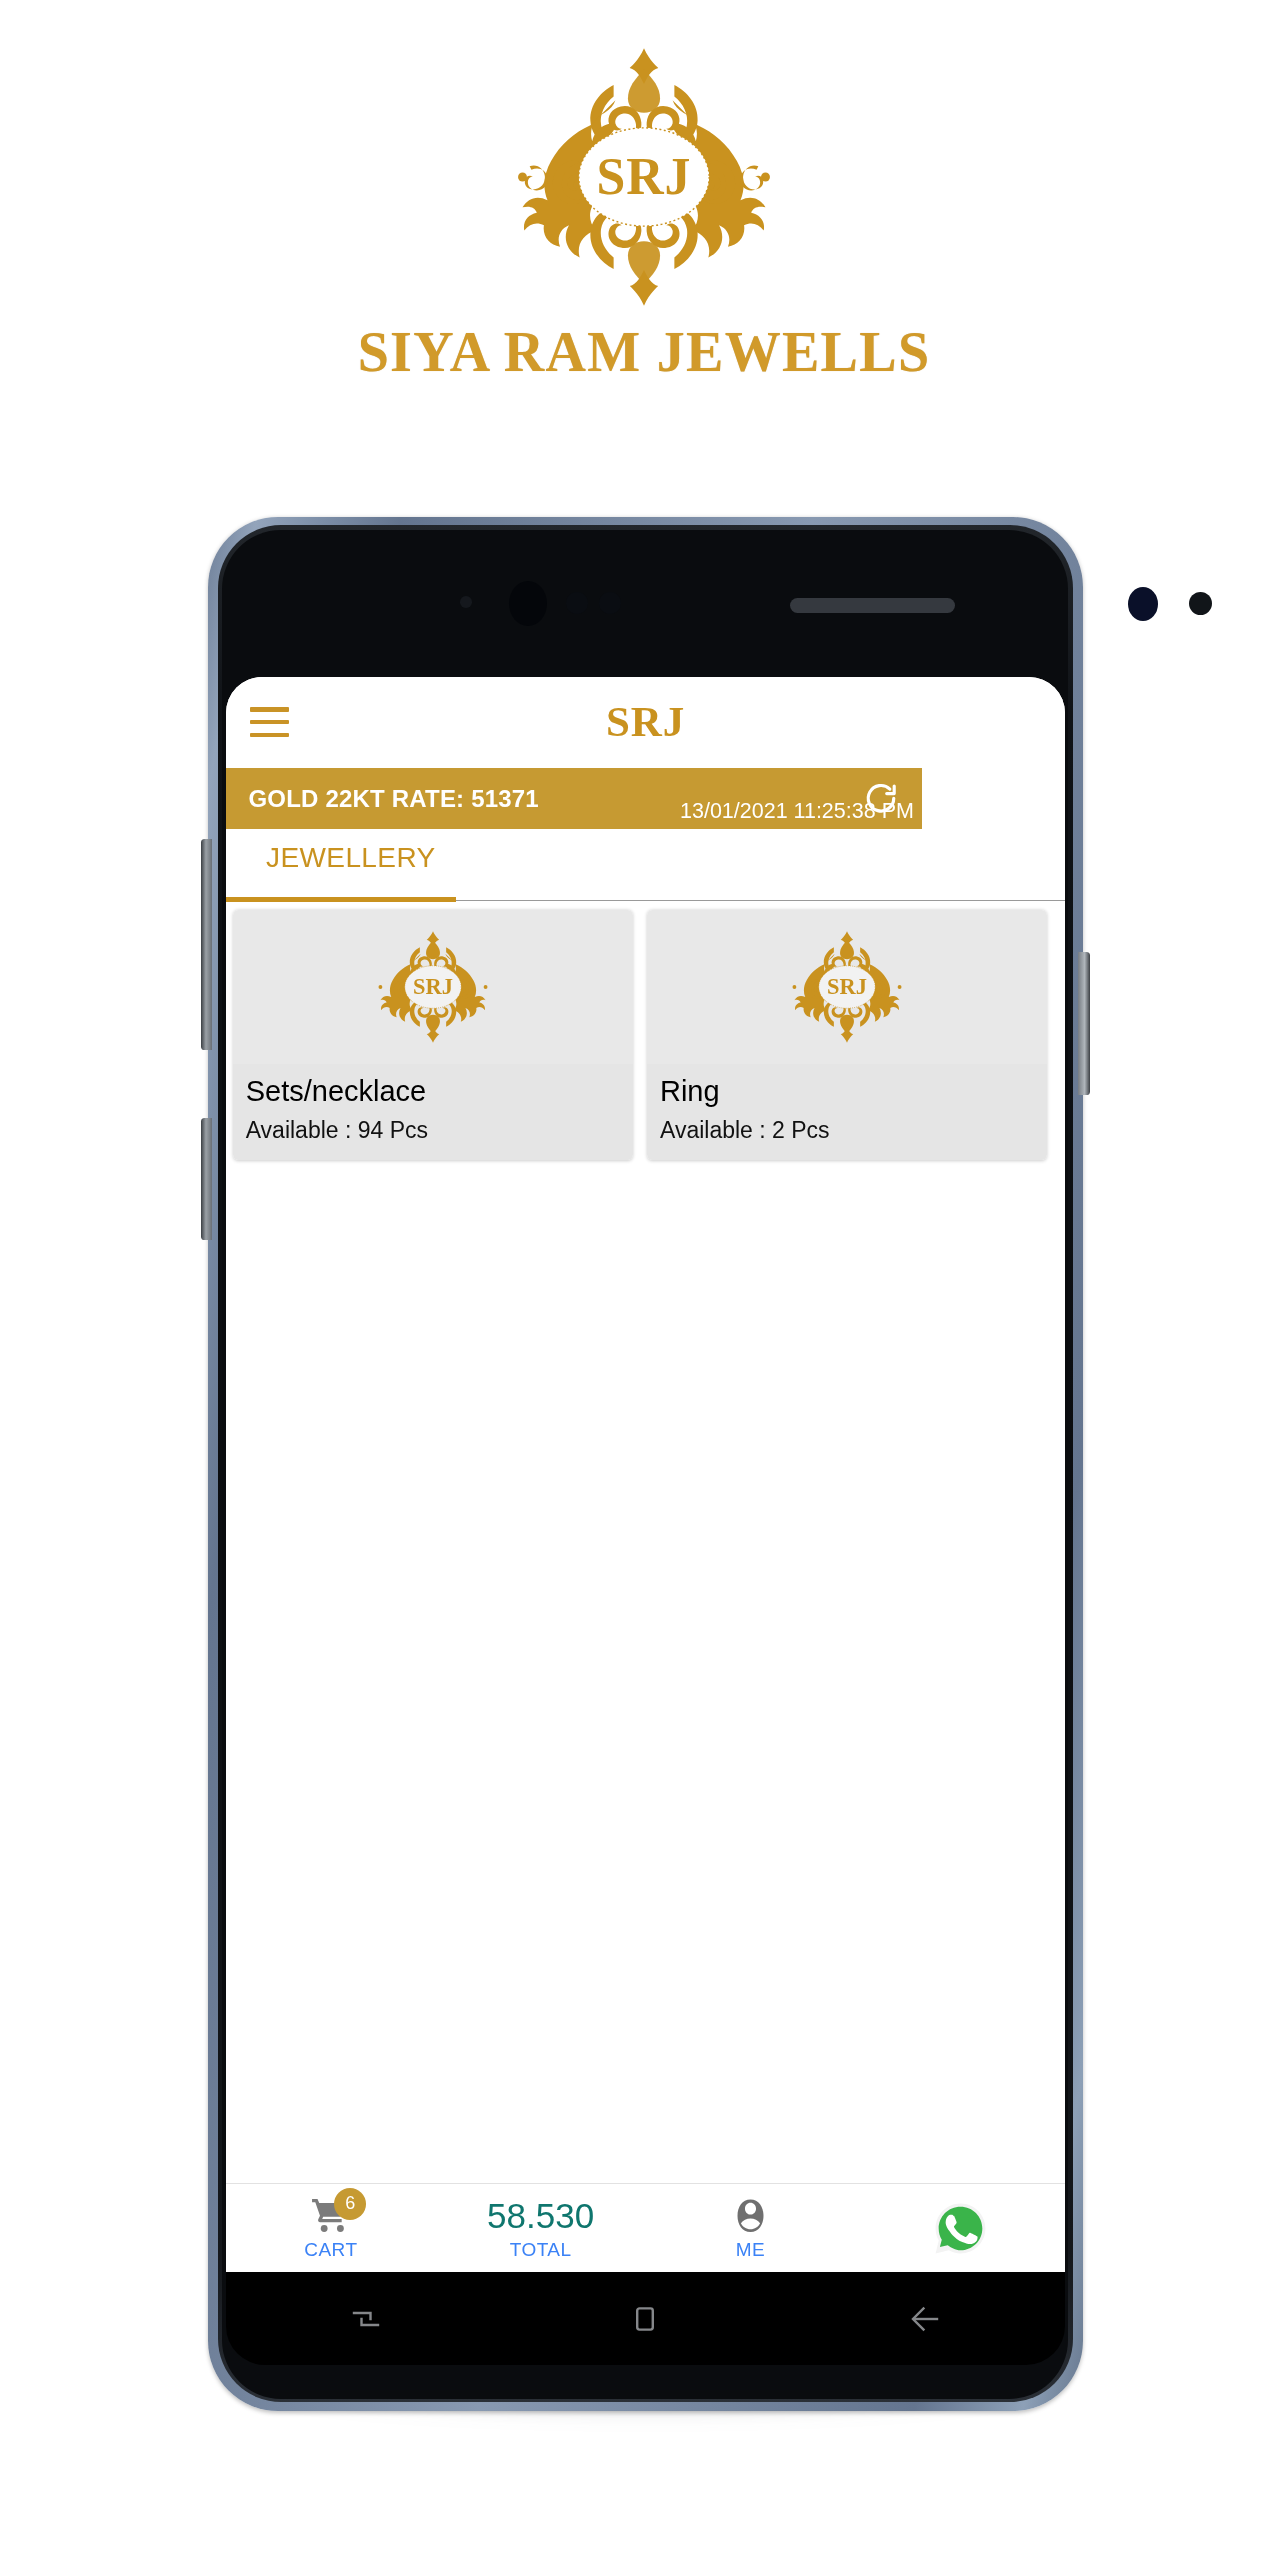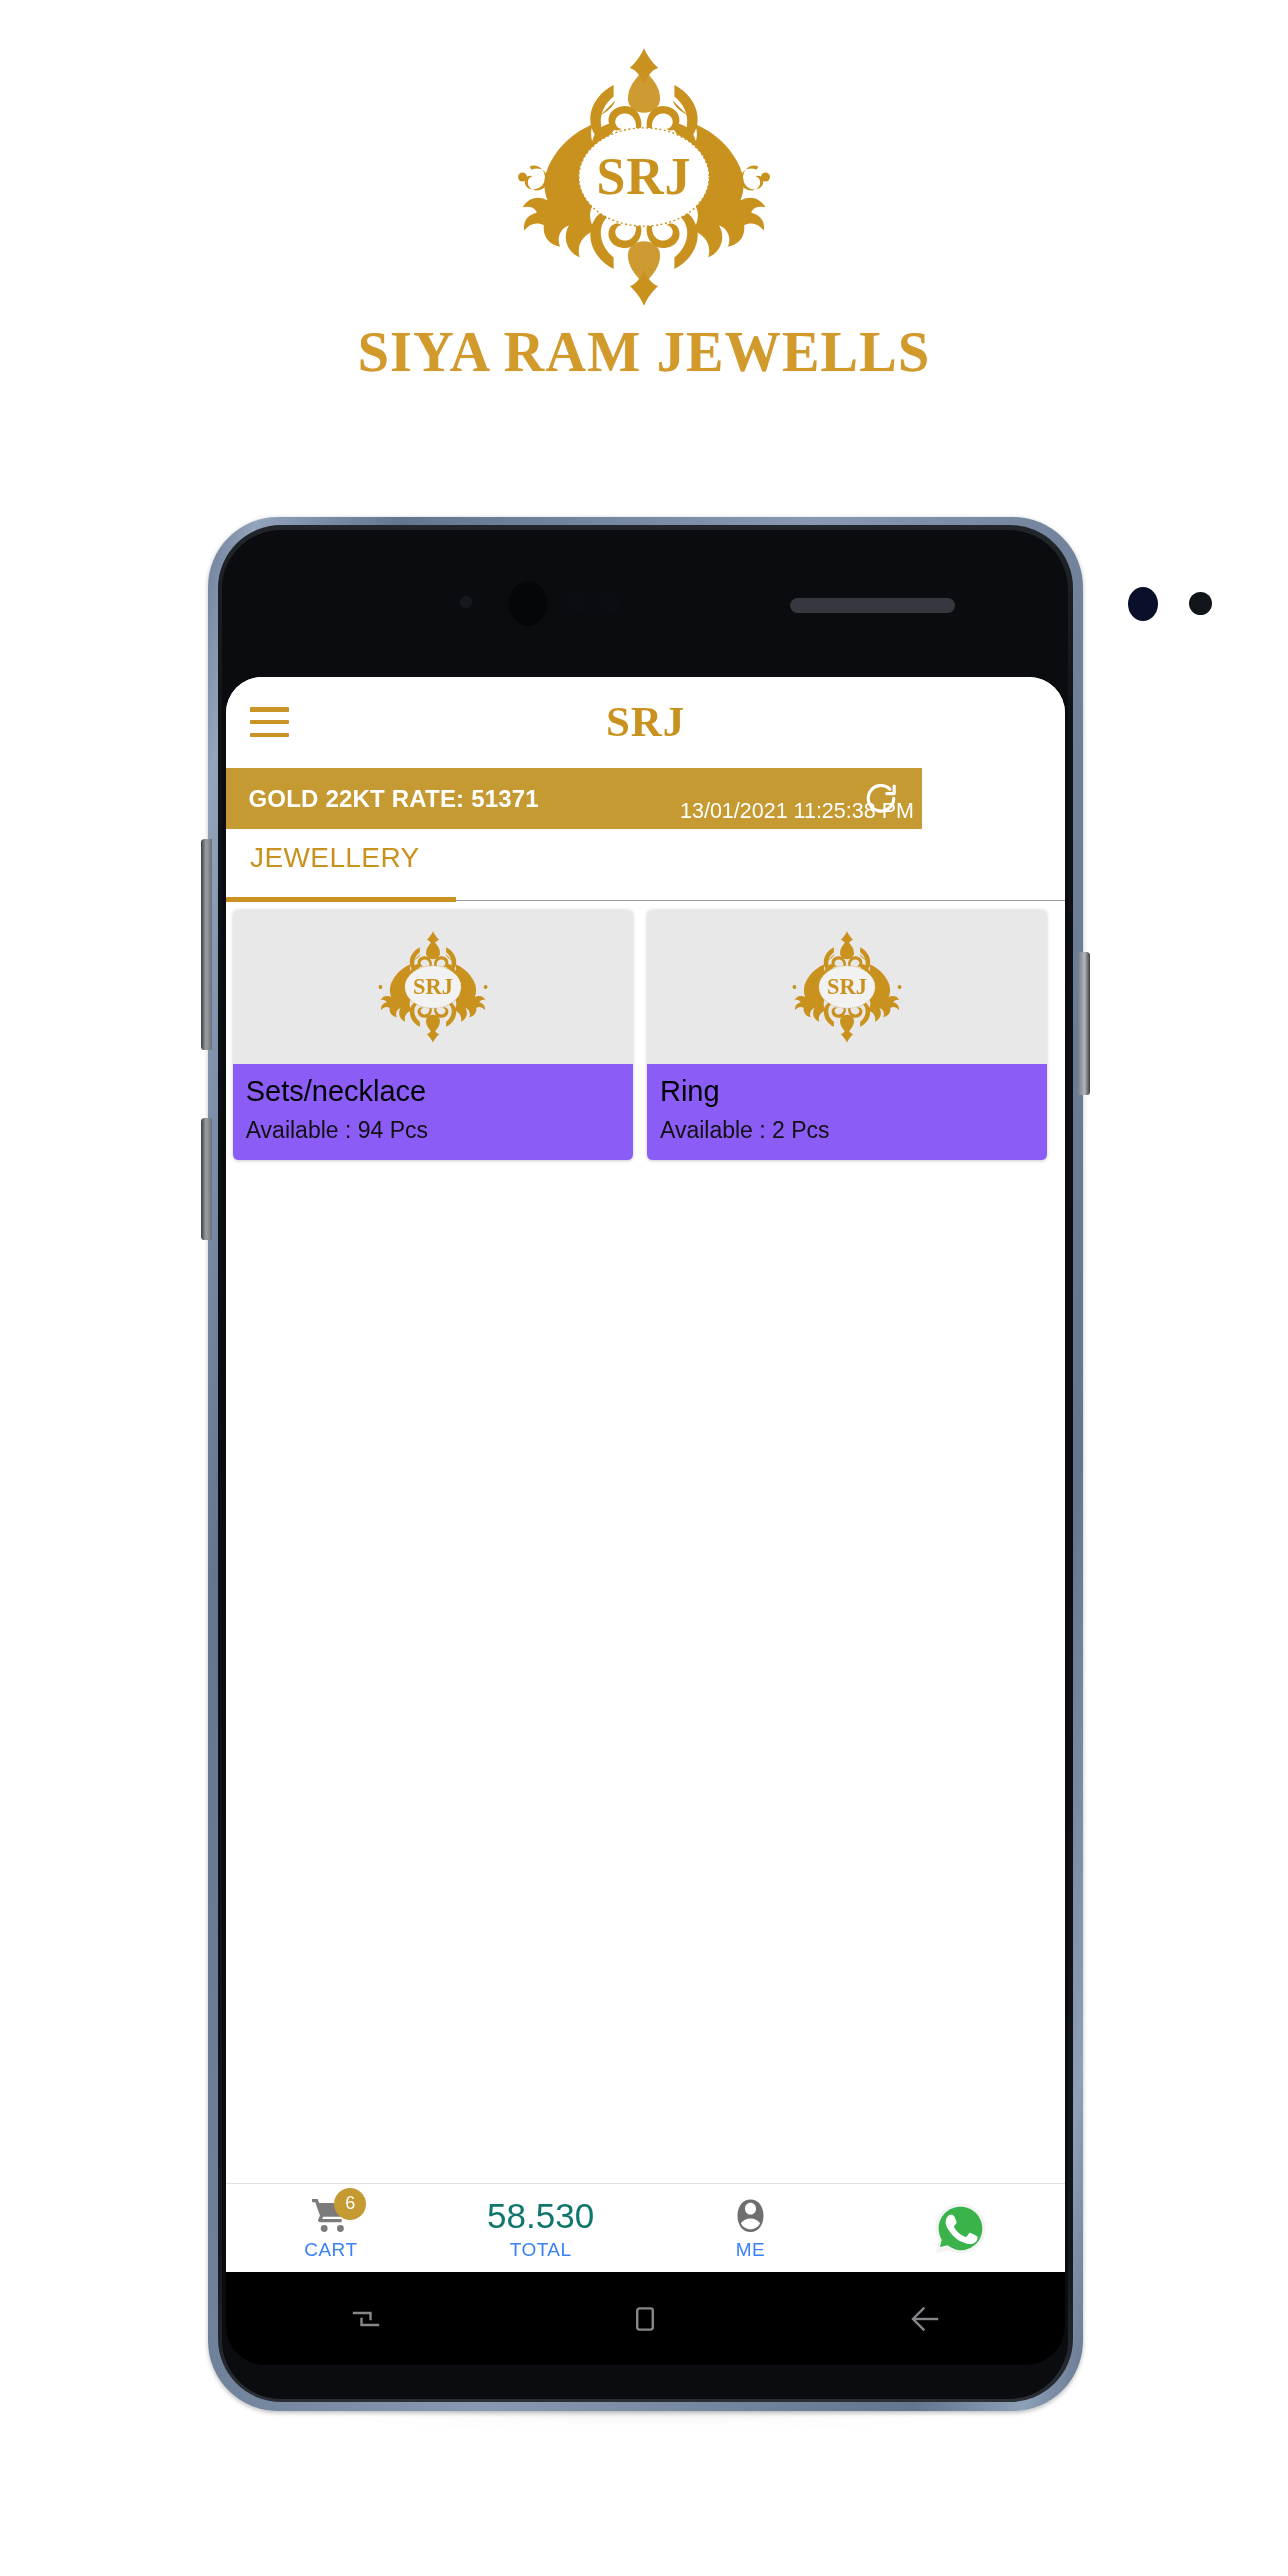--- a/index.html
+++ b/index.html
@@ -131,21 +131,21 @@
   .refresh-btn{
     position:absolute; right:23px; top:12.5px; width:36px; height:36px; cursor:pointer;
   }
 
   
   .tab-bar{
     position:relative; width:839px; height:72px; background:#fff;
     border-bottom:1.8px solid #9a9a9a;
   }
   .tab{
-    position:absolute; left:24px; top:12.5px;
+    position:absolute; left:40px; top:12.5px;
     font-size:28px; letter-spacing:0.4px; color:#c9921f; font-weight:500;
     cursor:pointer;
   }
   .tab-underline{
     position:absolute; left:0; top:68px; width:230px; height:5.4px; background:#c9921f;
   }
 
   
   .grid{
     position:relative; width:839px; padding:9px 7.2px 0 7.2px;
@@ -154,21 +154,21 @@
   .card{
     width:400px; background:#fff; border-radius:5.4px;
     box-shadow:0 0.9px 3.6px rgba(0,0,0,.20);
     overflow:hidden; cursor:pointer;
   }
   .card-img{
     height:154px; background:#e8e8e8;
     display:flex; align-items:center; justify-content:center;
   }
   .card-img svg{ width:116px; height:116px; }
-  .card-body{ padding:10.7px 12.5px 16px 12.5px; background:#8b5cf6; }
+  .card-body{ padding:10.7px 12.5px 16px 12.5px; background:#e5e5e5; }
   .card-title{ font-size:29px; color:#000; font-weight:400; line-height:1.15; }
   .card-sub{ font-size:23px; color:#111; margin-top:9px; font-weight:400; }
 
   
   .bottom-nav{
     position:absolute; left:0; bottom:0; width:839px; height:89px;
     background:#fff; border-top:0.9px solid #e2e2e2;
     display:flex; align-items:center;
   }
   .nav-item{

